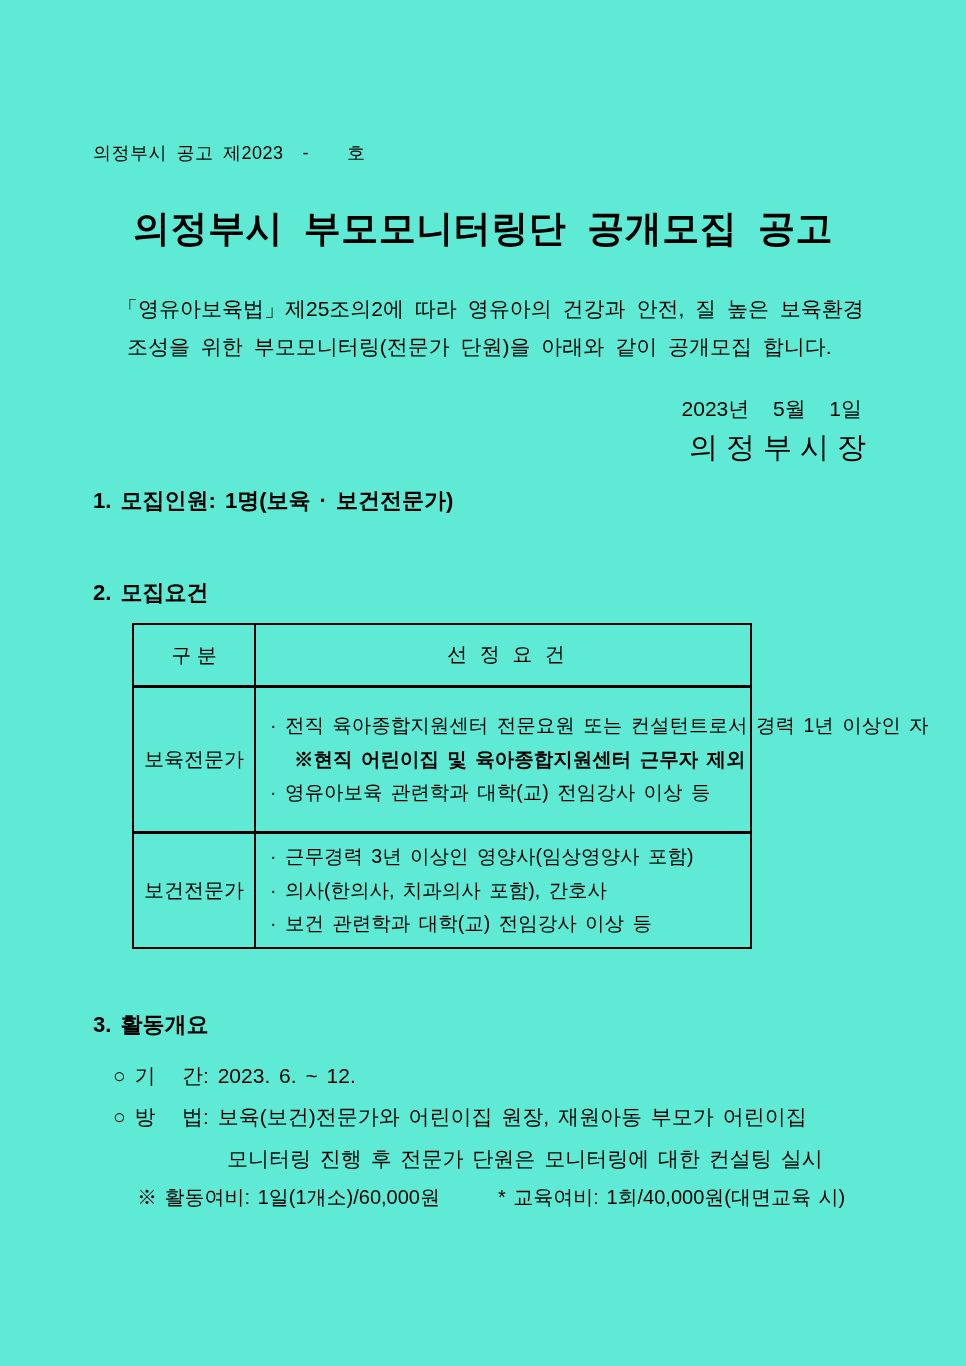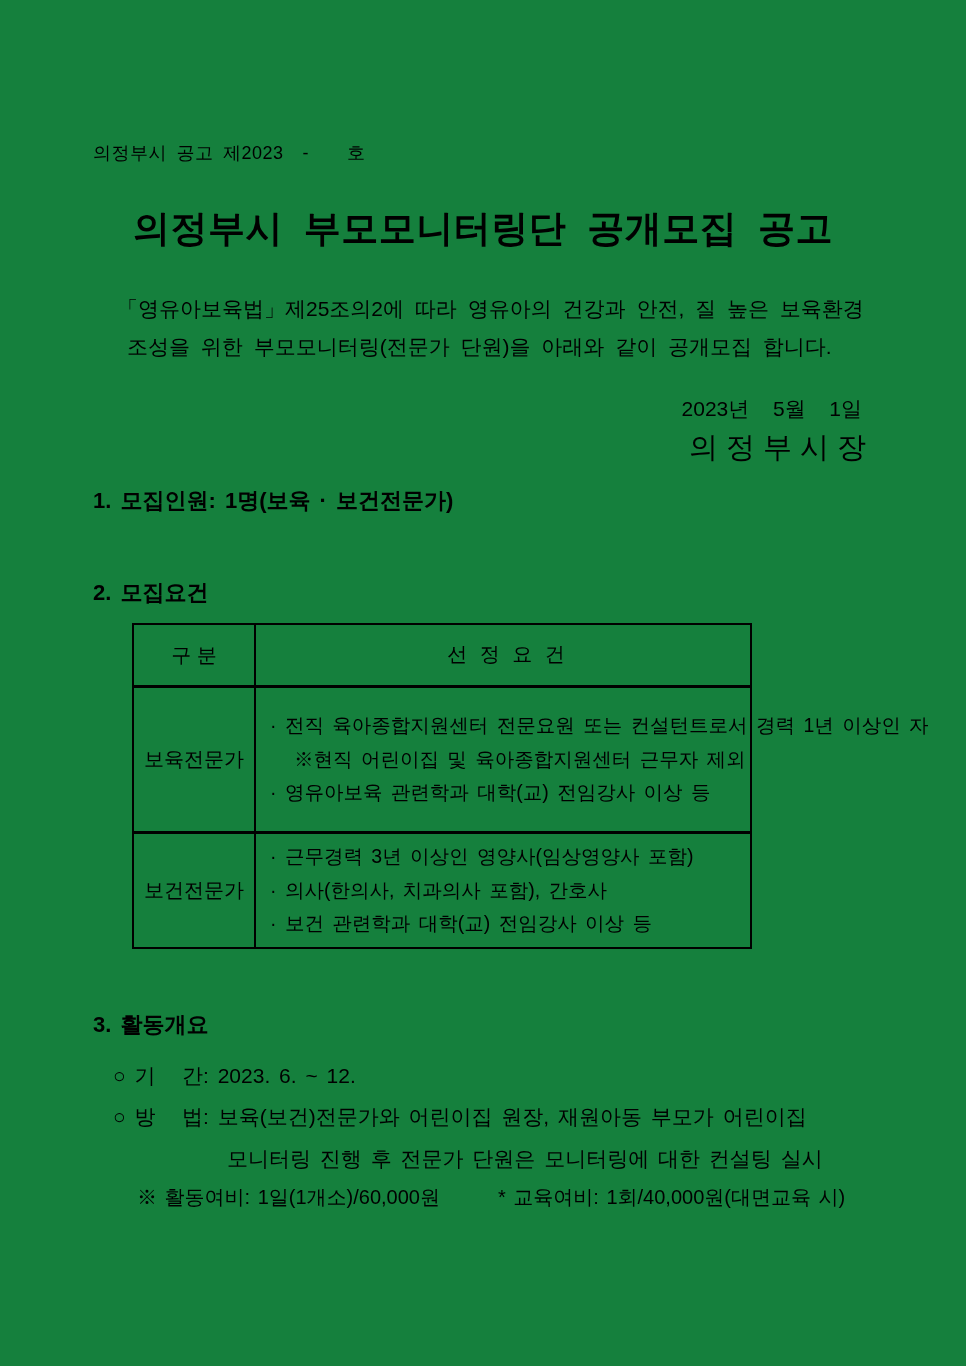--- a/index.html
+++ b/index.html
@@ -1,20 +1,20 @@
 <!DOCTYPE html>
 <html><head>
 <meta charset="utf-8">
 <style>
   html, body { margin:0; padding:0; background:#ffffff; }
   .page {
     position: relative;
     width: 966px;
     height: 1366px;
-    background: #15803d;
+    background: #5eead4;
     color: #000000;
     font-family: "Liberation Sans", sans-serif;
     overflow: hidden;
   }
   .pre { white-space: pre; }
 
   .notice-number {
     position: absolute; left: 93px; top: 141px;
     font-size: 18px; letter-spacing: 0.5px; word-spacing: 4px;
   }
@@ -60,21 +60,21 @@
     line-height: 33px; text-align: center;
   }
   .cell-req {
     flex: 1; display: flex; flex-direction: column; justify-content: center;
     padding: 6px 6px 6px 14px; line-height: 33.5px; word-spacing: 3px;
     box-sizing: border-box;
   }
   .tbl-header .cell-cat { flex-direction: row; border-right: 2px solid #000; }
   .tbl-header .cell-req { align-items: center; justify-content: center; letter-spacing: 2px; }
   .req-item { font-size: 19.5px; }
-  .req-item.note { font-weight: normal; padding-left: 24px; }
+  .req-item.note { font-weight: bold; padding-left: 24px; }
 
   .activity-line {
     position: absolute; font-size: 21px; word-spacing: 3px;
   }
   .a-period { left: 113px; top: 1062px; }
   .a-method1 { left: 113px; top: 1103px; }
   .a-method2 { left: 227px; top: 1145px; }
   .a-note {
     position: absolute; left: 137px; top: 1184px;
     font-size: 20px; display: flex; gap: 58px; word-spacing: 2px;

